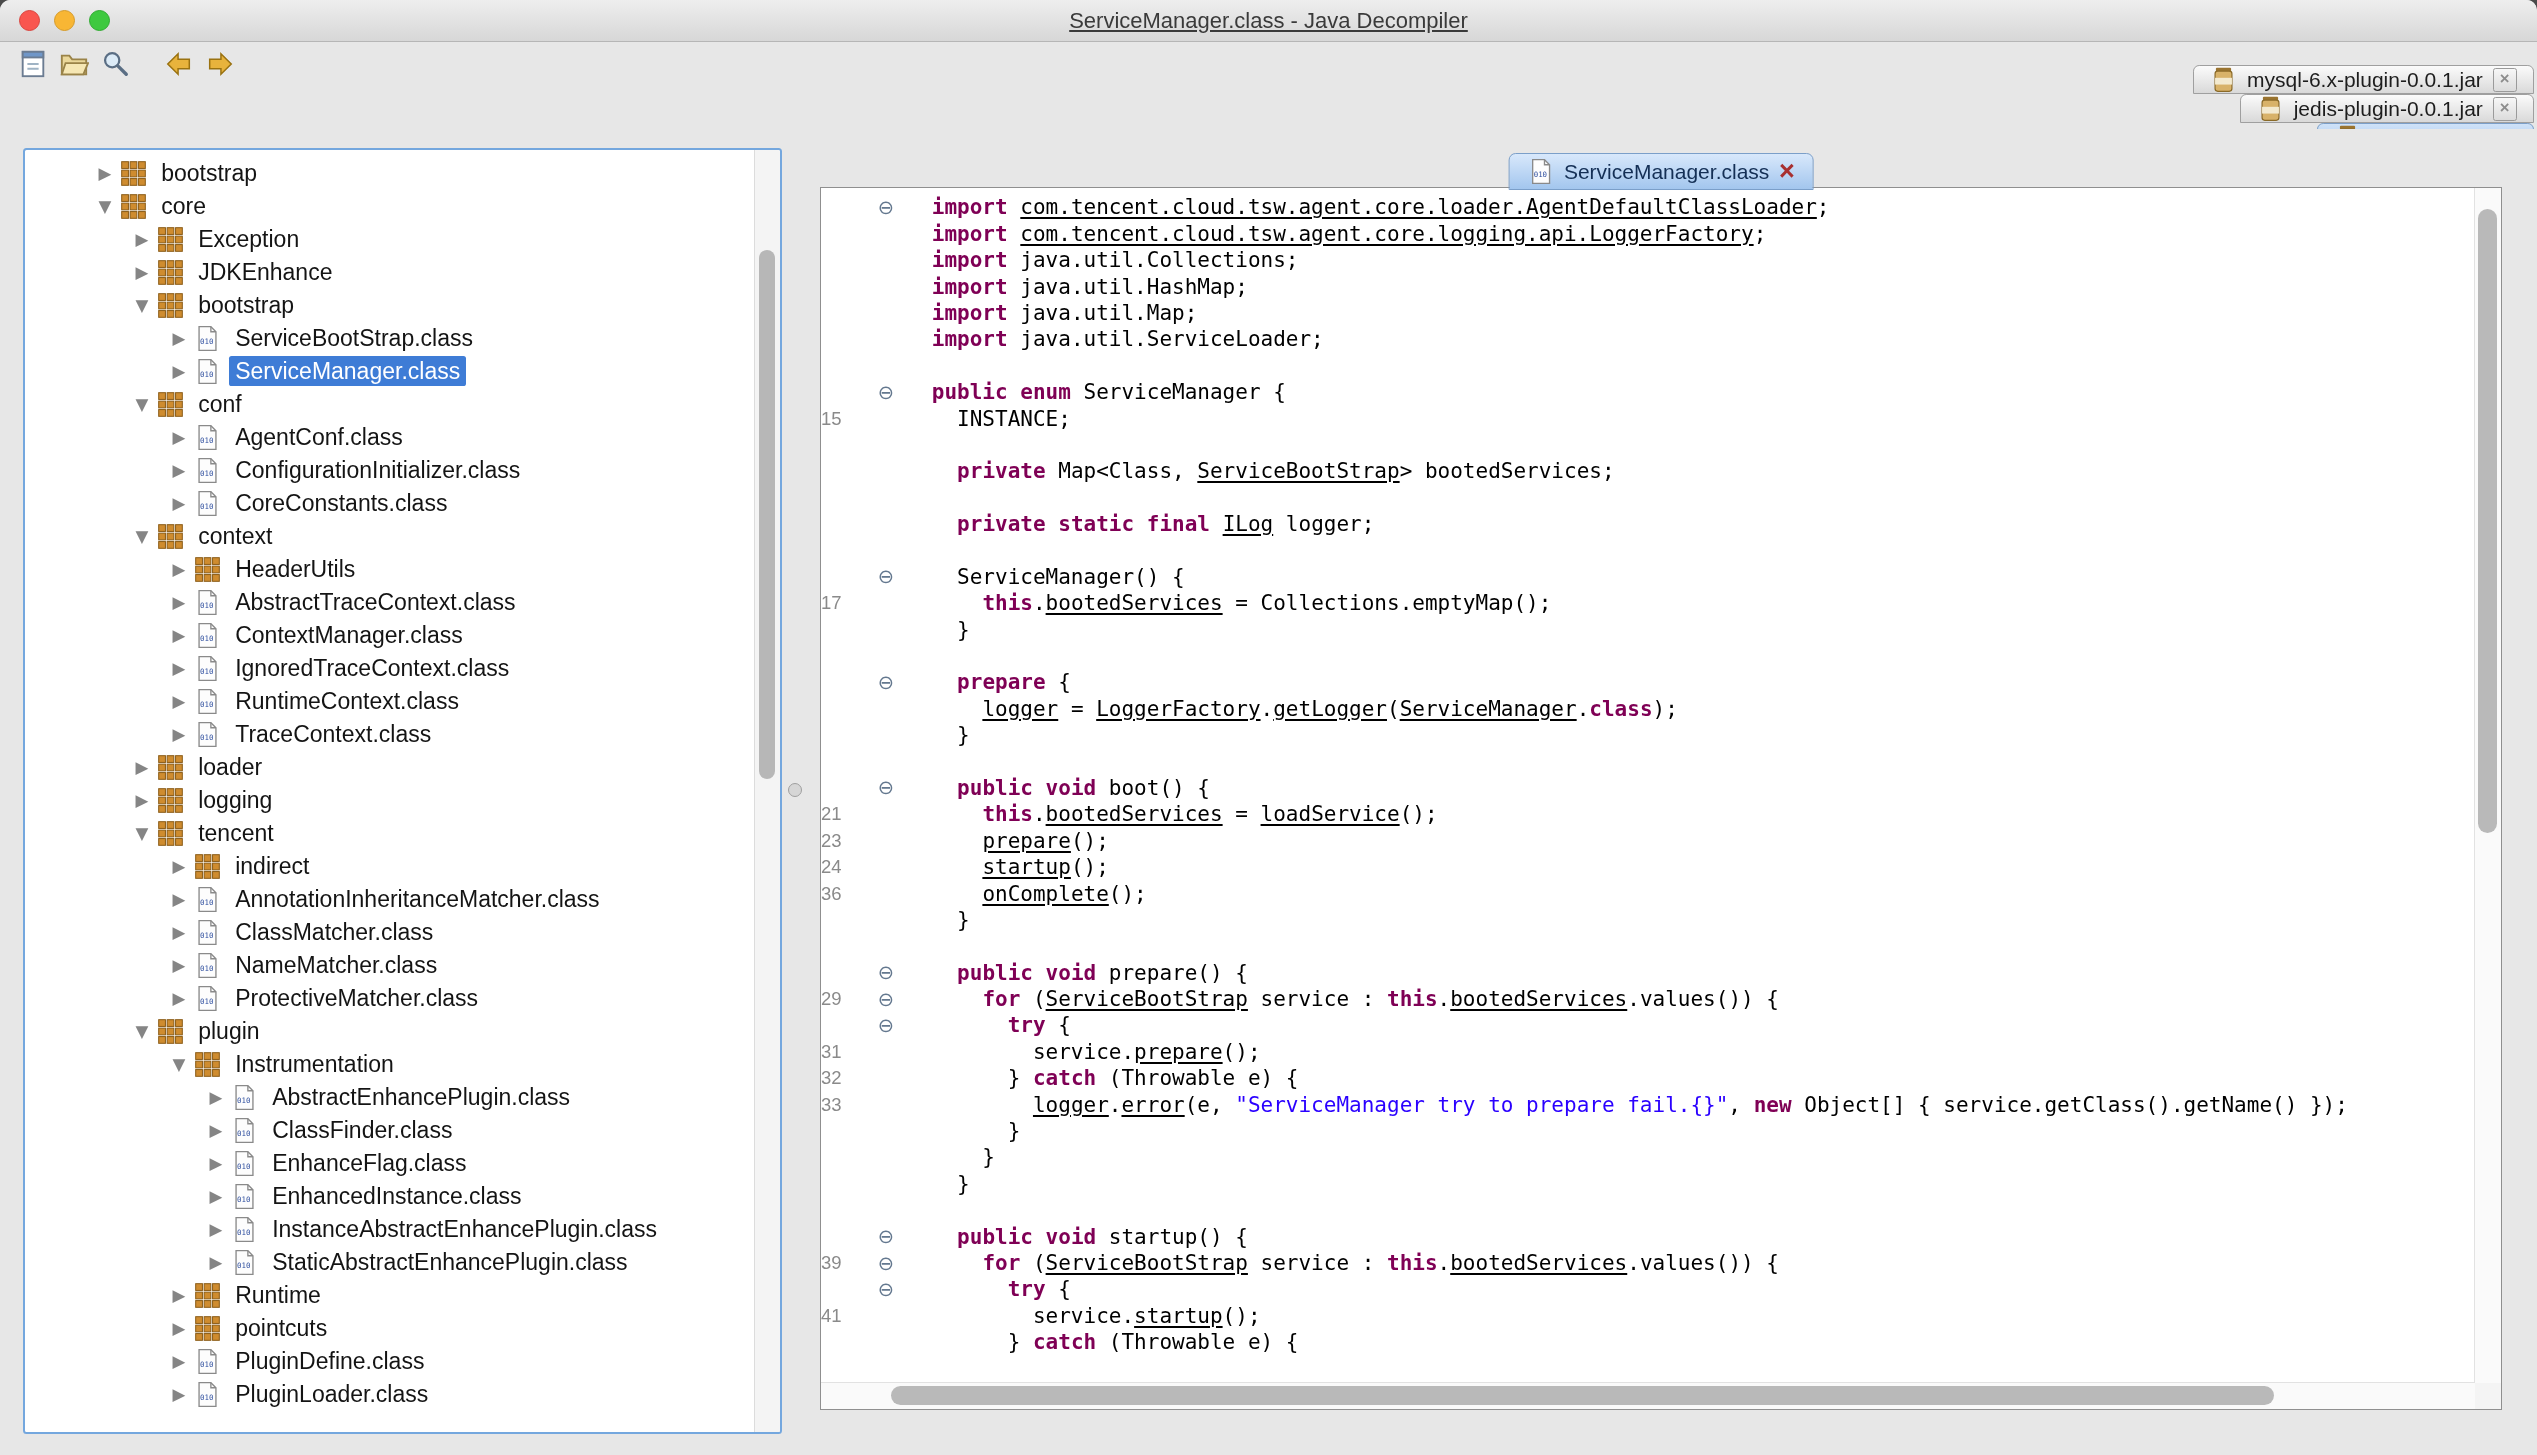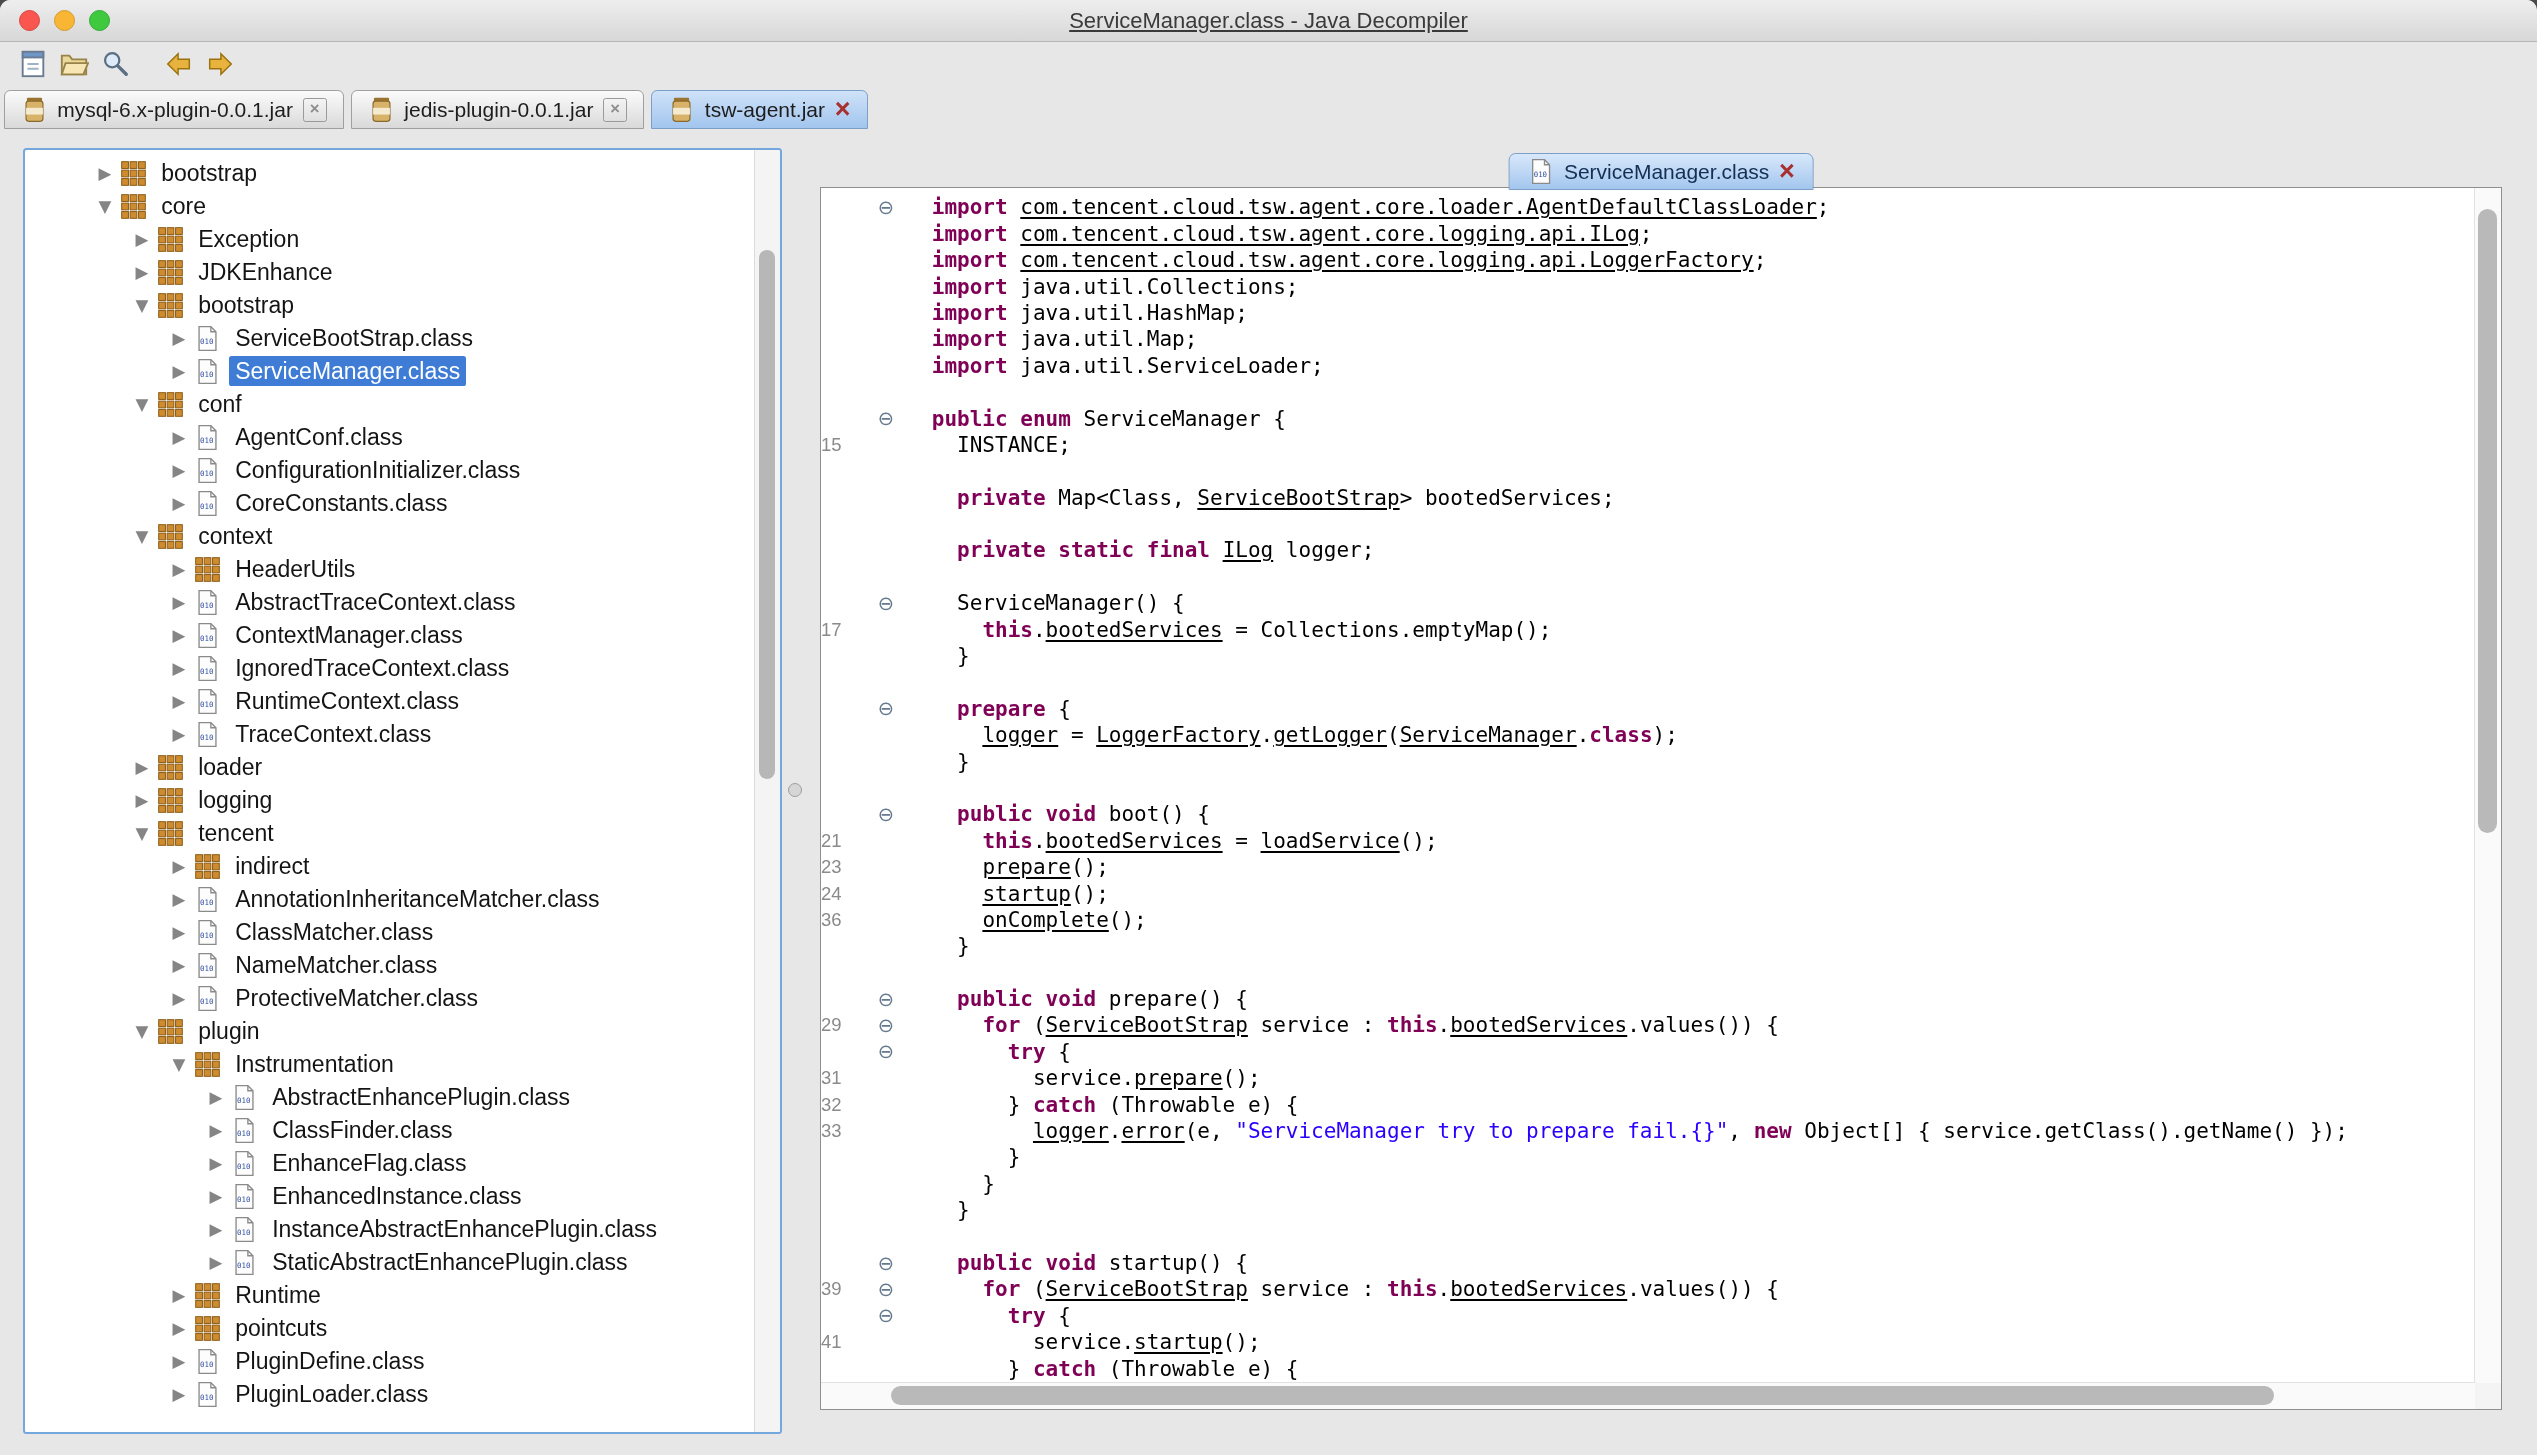--- a/index.html
+++ b/index.html
@@ -17,21 +17,21 @@
   .light.yellow{background:#f8b634;border:0.9px solid #d49a2a;}
   .light.green{background:#3ec93f;border:0.9px solid #2faa30;}
   .title{text-align:center;line-height:41px;font-size:22px;color:#3a3a3a;text-decoration:underline;}
 
   
   .toolbar{height:46px;display:flex;align-items:center;padding-left:12.3px;background:#e7e7e7;}
   .tool-btn{width:41px;height:41px;display:flex;align-items:center;justify-content:center;border-radius:5.3px;}
   .tool-gap{width:23px;}
 
   
-  .tabbar{height:41px;display:flex;align-items:flex-end;}
+  .tabbar{height:41px;display:flex;justify-content:center;align-items:flex-end;flex-direction:column;}
   .jar-tab{height:37px;display:flex;align-items:center;gap:9.7px;padding:0 16px;
     border:0.9px solid #9f9f9f;border-radius:6.2px 6.2px 0 0;margin:0 3.5px;
     background:linear-gradient(#fbfbfb,#d9d9d9);font-size:21px;color:#1d1d1d;}
   .jar-tab.active{background:linear-gradient(#cfe2f8,#a2c5ee);border-color:#7b9fc9;}
   .tab-close{display:flex;align-items:center;justify-content:center;line-height:1;}
   .tab-close.boxed{width:22px;height:22px;border:1.8px solid #9a9a9a;border-radius:2.6px;color:#8d8d8d;font-size:16.7px;font-weight:bold;}
   .tab-close.activex{color:#a83030;font-size:27px;font-weight:bold;}
 
   
   .main{position:relative;height:1329px;background:#e7e7e7;}
@@ -726,21 +726,20 @@
             <text x="3.6" y="11.2" font-size="4.4" fill="#2f4f9f" font-family="monospace">010</text>
           </svg>
         </span>
       <span>ServiceManager.class</span>
       <span class="tab-close activex">×</span>
     </div>
 
     <div class="code-area">
       <div class="code-scroll">
           <div class="code-line"><span class="lnum"></span><span class="fold">⊖</span><span class="ltext"><span class="seg-kw">import </span><span class="seg-ln">com.tencent.cloud.tsw.agent.core.loader.AgentDefaultClassLoader</span><span class="seg-pl">;</span></span></div>
-          <div class="code-line"><span class="lnum"></span><span class="fold"></span><span class="ltext"><span class="seg-kw">import </span><span class="seg-ln">com.tencent.cloud.tsw.agent.core.logging.api.ILog</span><span class="seg-pl">;</span></span></div>
           <div class="code-line"><span class="lnum"></span><span class="fold"></span><span class="ltext"><span class="seg-kw">import </span><span class="seg-ln">com.tencent.cloud.tsw.agent.core.logging.api.LoggerFactory</span><span class="seg-pl">;</span></span></div>
           <div class="code-line"><span class="lnum"></span><span class="fold"></span><span class="ltext"><span class="seg-kw">import </span><span class="seg-pl">java.util.Collections;</span></span></div>
           <div class="code-line"><span class="lnum"></span><span class="fold"></span><span class="ltext"><span class="seg-kw">import </span><span class="seg-pl">java.util.HashMap;</span></span></div>
           <div class="code-line"><span class="lnum"></span><span class="fold"></span><span class="ltext"><span class="seg-kw">import </span><span class="seg-pl">java.util.Map;</span></span></div>
           <div class="code-line"><span class="lnum"></span><span class="fold"></span><span class="ltext"><span class="seg-kw">import </span><span class="seg-pl">java.util.ServiceLoader;</span></span></div>
           <div class="code-line"><span class="lnum"></span><span class="fold"></span><span class="ltext"></span></div>
           <div class="code-line"><span class="lnum"></span><span class="fold">⊖</span><span class="ltext"><span class="seg-kw">public enum</span><span class="seg-pl"> ServiceManager {</span></span></div>
           <div class="code-line"><span class="lnum">15</span><span class="fold"></span><span class="ltext"><span class="seg-pl">  INSTANCE;</span></span></div>
           <div class="code-line"><span class="lnum"></span><span class="fold"></span><span class="ltext"></span></div>
           <div class="code-line"><span class="lnum"></span><span class="fold"></span><span class="ltext"><span class="seg-pl">  </span><span class="seg-kw">private</span><span class="seg-pl"> Map&lt;Class, </span><span class="seg-ln">ServiceBootStrap</span><span class="seg-pl">&gt; bootedServices;</span></span></div>

